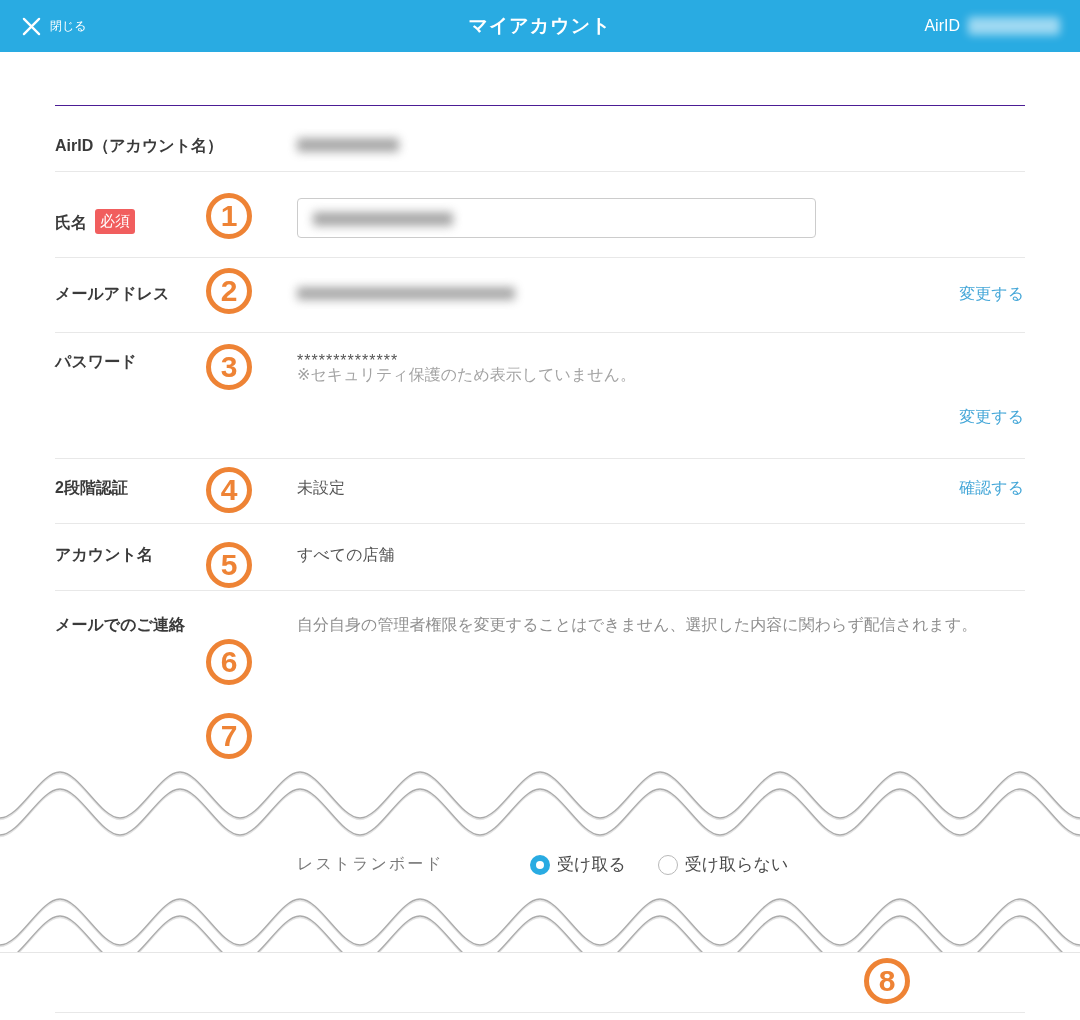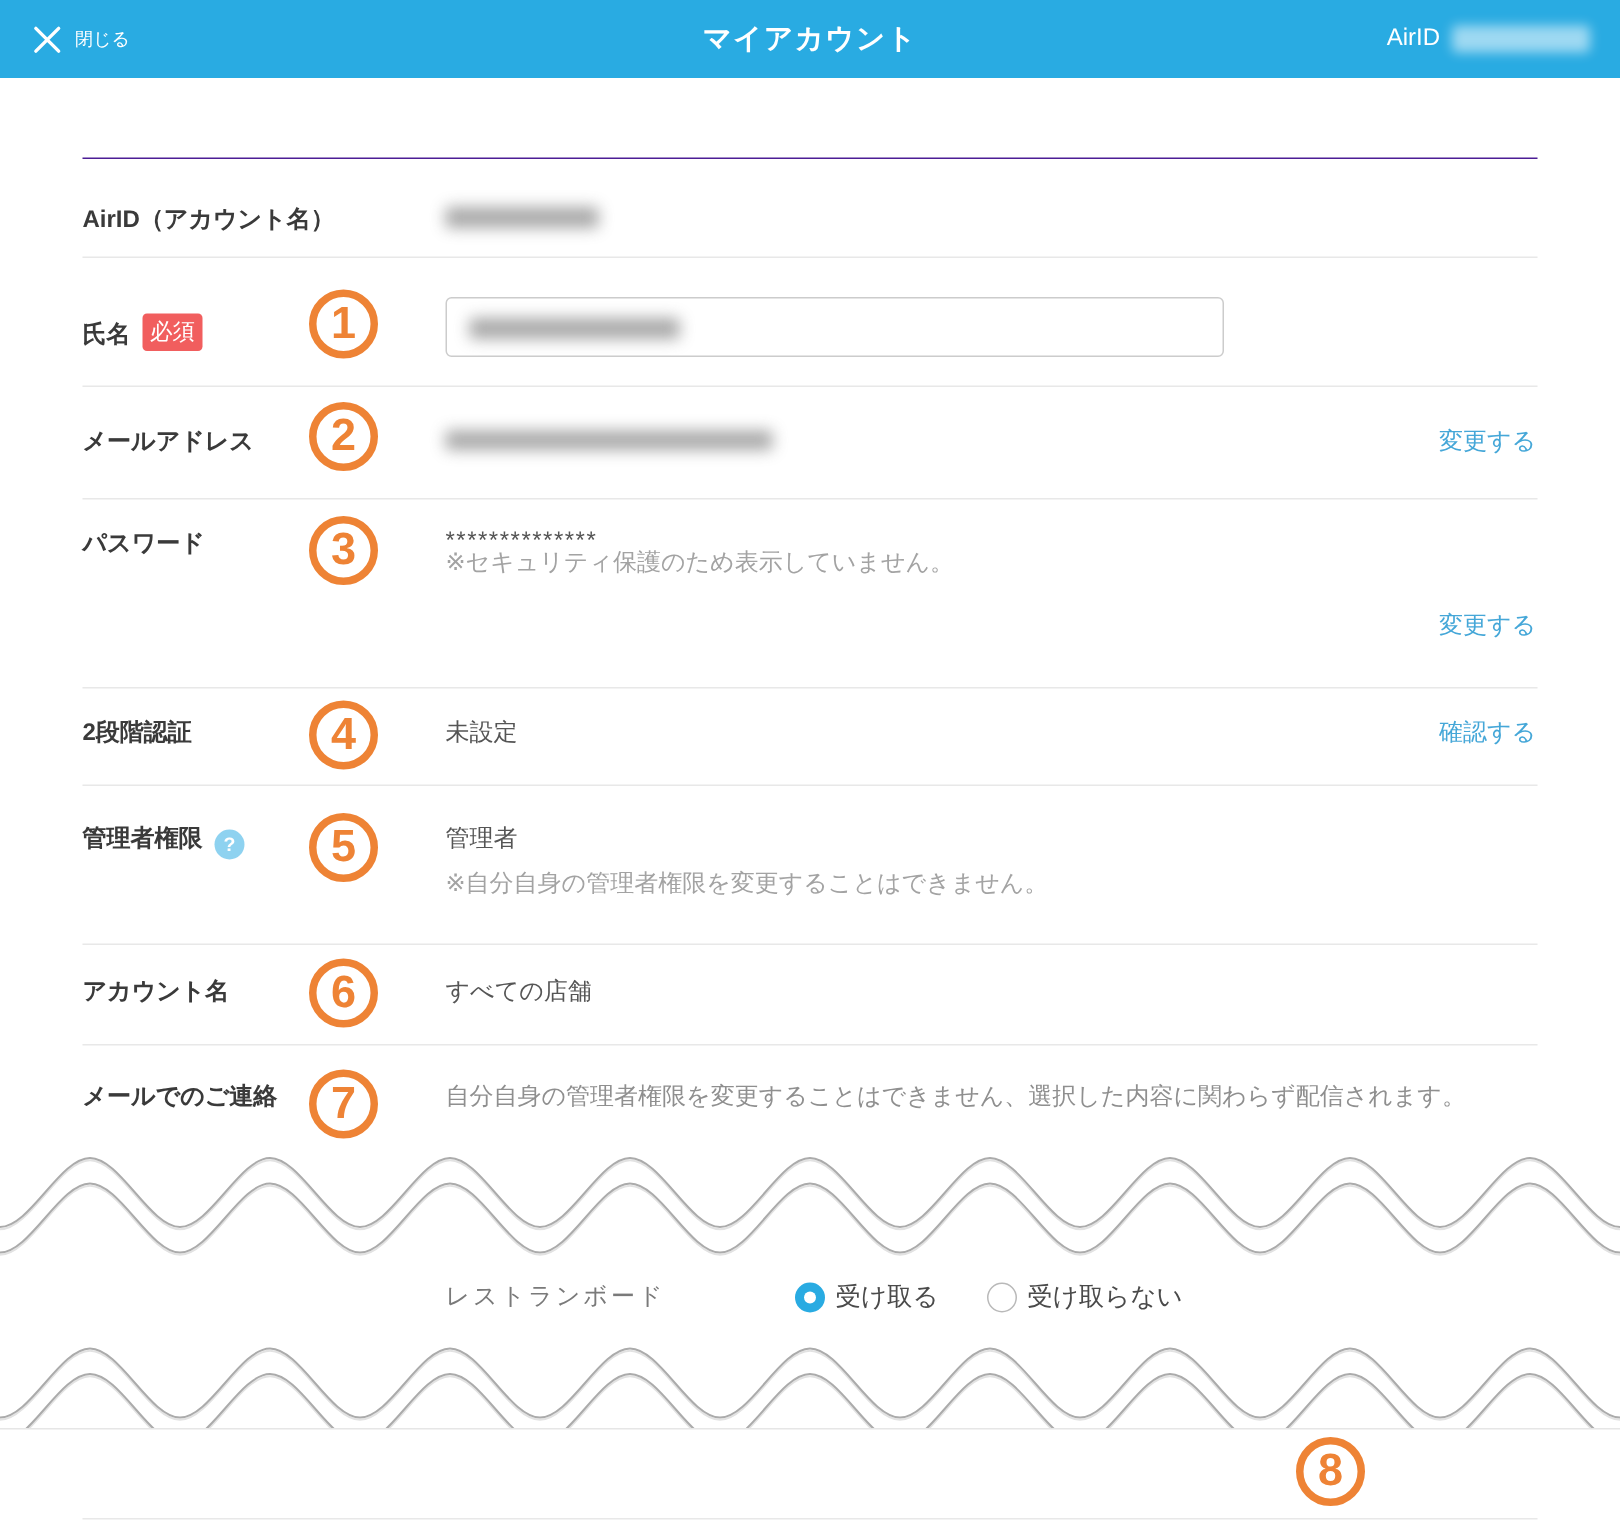--- a/index.html
+++ b/index.html
@@ -116,27 +116,20 @@
       <div class="note" style="top:32px;">※セキュリティ保護のため表示していません。</div>
       <div class="link" style="top:74px;">変更する</div>
     </div>
 
     <div class="row" style="height:65px;">
       <div class="lbl" style="top:19px;">2段階認証</div>
       <div class="val" style="top:19px;">未設定</div>
       <div class="link" style="top:19px;">確認する</div>
     </div>
 
-    <div class="row" style="height:106px;">
-      <div class="lbl" style="top:25px;">
-        <span>管理者権限</span><span class="help-icon">?</span>
-      </div>
-      <div class="val" style="top:25px;">管理者</div>
-      <div class="note" style="top:55px;">※自分自身の管理者権限を変更することはできません。</div>
-    </div>
 
     <div class="row" style="height:67px;">
       <div class="lbl" style="top:21px;">アカウント名</div>
       <div class="val" style="top:21px;">すべての店舗</div>
     </div>
 
     <div class="row" style="height:76px; border-bottom:none;">
       <div class="lbl" style="top:24px;">メールでのご連絡</div>
       <div class="note" style="top:24px; color:#8f8f8f;">自分自身の管理者権限を変更することはできません、選択した内容に関わらず配信されます。</div>
     </div>

